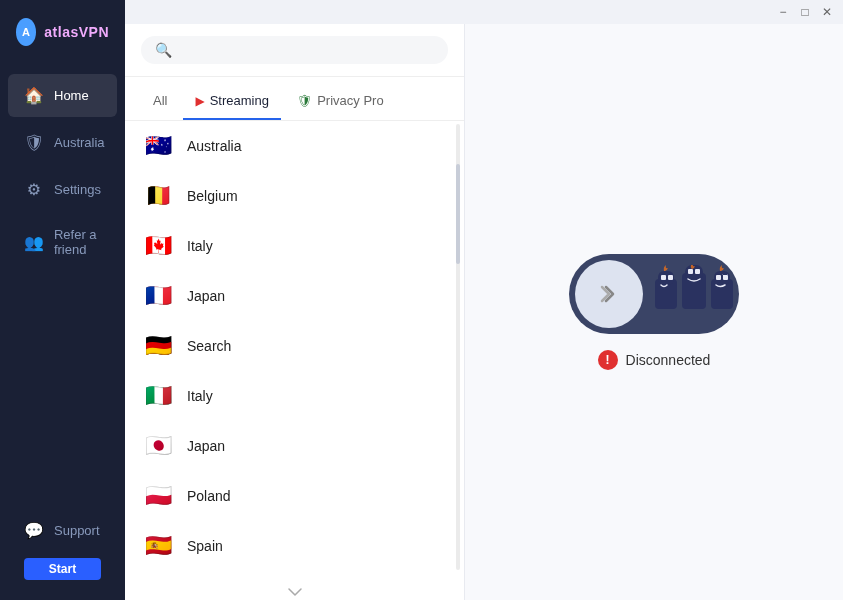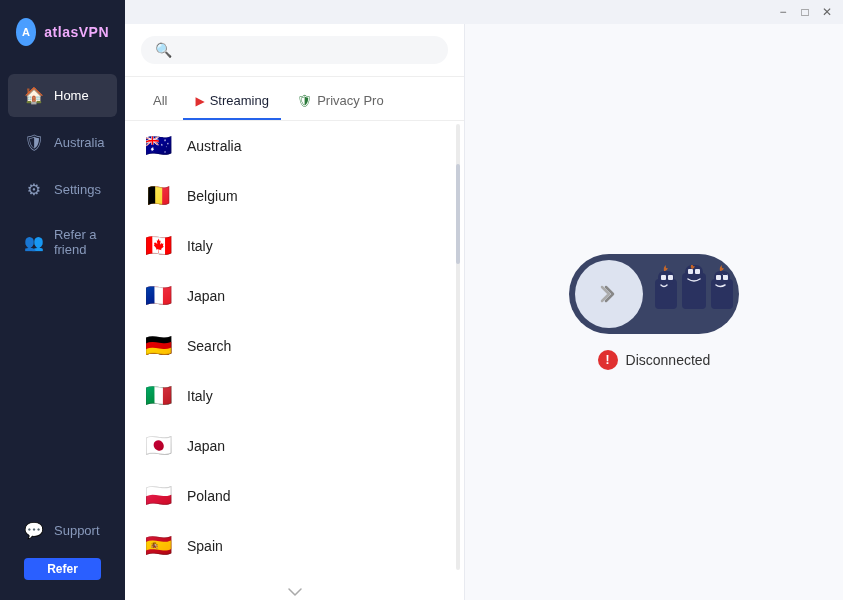--- a/index.html
+++ b/index.html
@@ -271,21 +271,21 @@
       <span class="nav-icon">👥</span>
       <span>Refer a friend</span>
     </div>
   </div>
 
   <div class="sidebar-bottom">
     <div class="sidebar-item">
       <span class="nav-icon">💬</span>
       <span>Support</span>
     </div>
-    <div style="margin: 6px 16px 4px; background:#2a5fff; color:white; text-align:center; border-radius:4px; padding:4px 0; font-size:12px; font-weight:600;">Refer</div>
+    <div style="margin: 6px 16px 4px; background:#2a5fff; color:white; text-align:center; border-radius:4px; padding:4px 0; font-size:12px; font-weight:600;">Start</div>
   </div>
 </div>
 
 <div class="main">
 
   <div class="title-bar">
     <button class="title-bar-btn">−</button>
     <button class="title-bar-btn">□</button>
     <button class="title-bar-btn">✕</button>
   </div>

